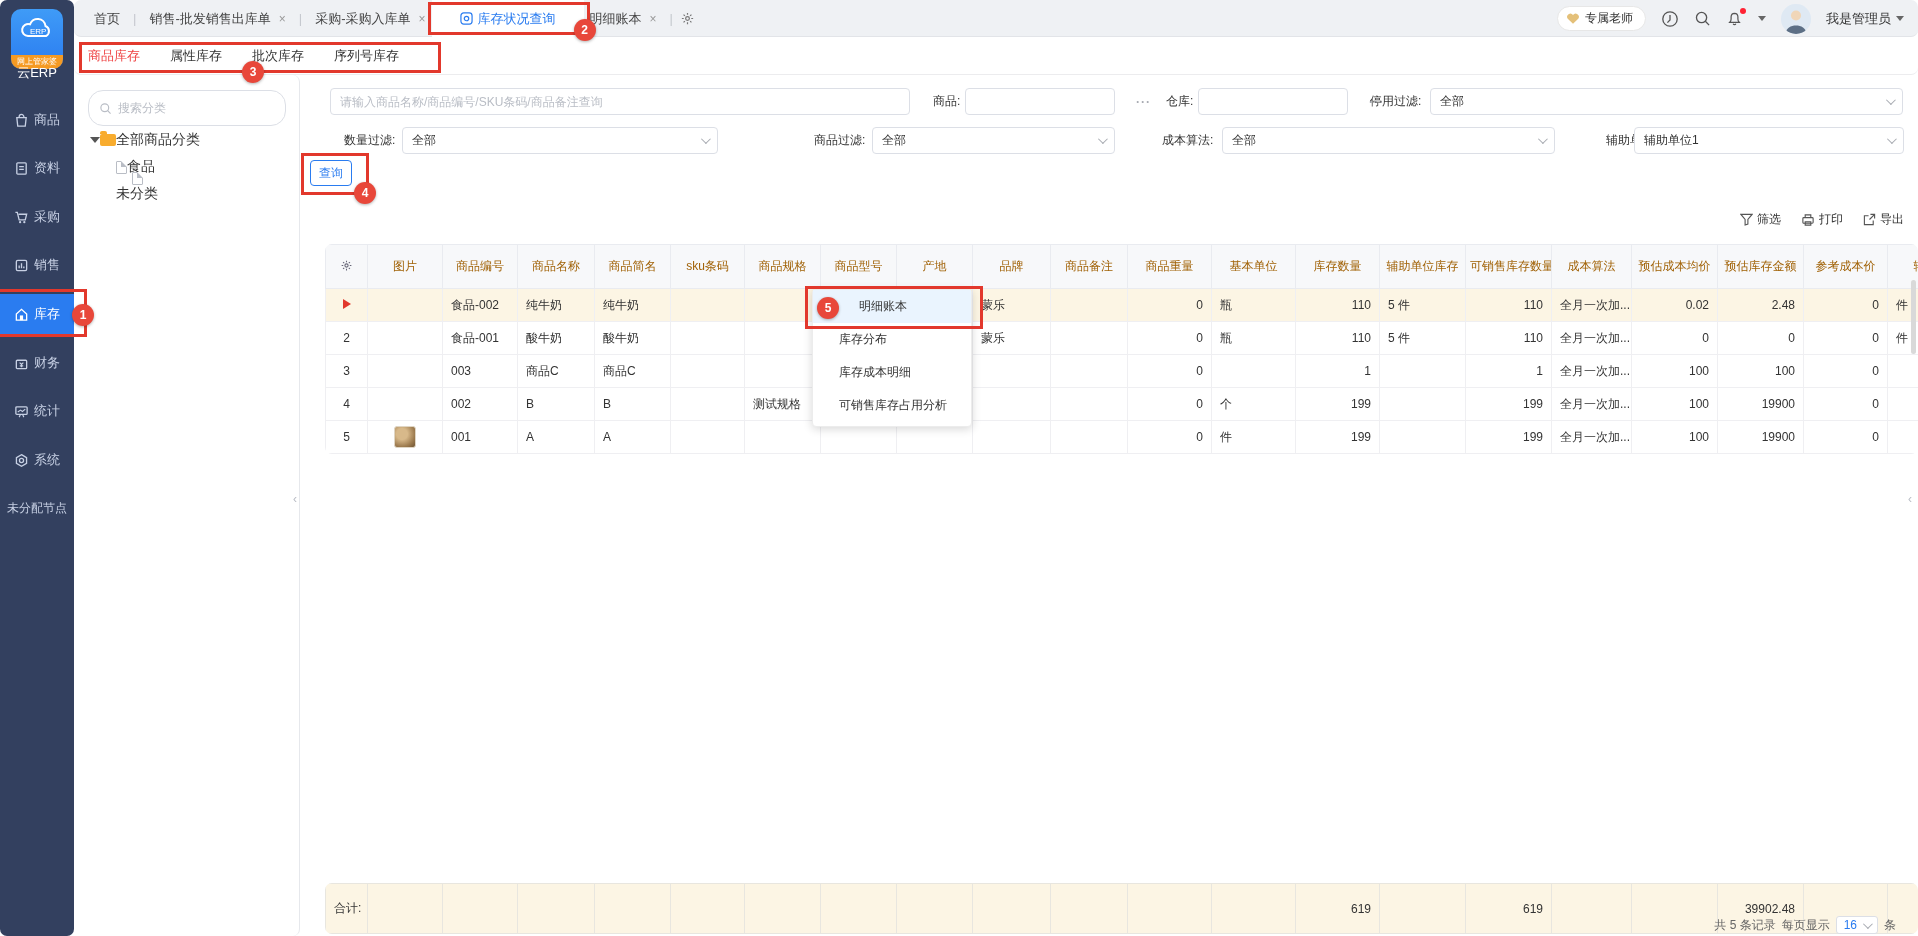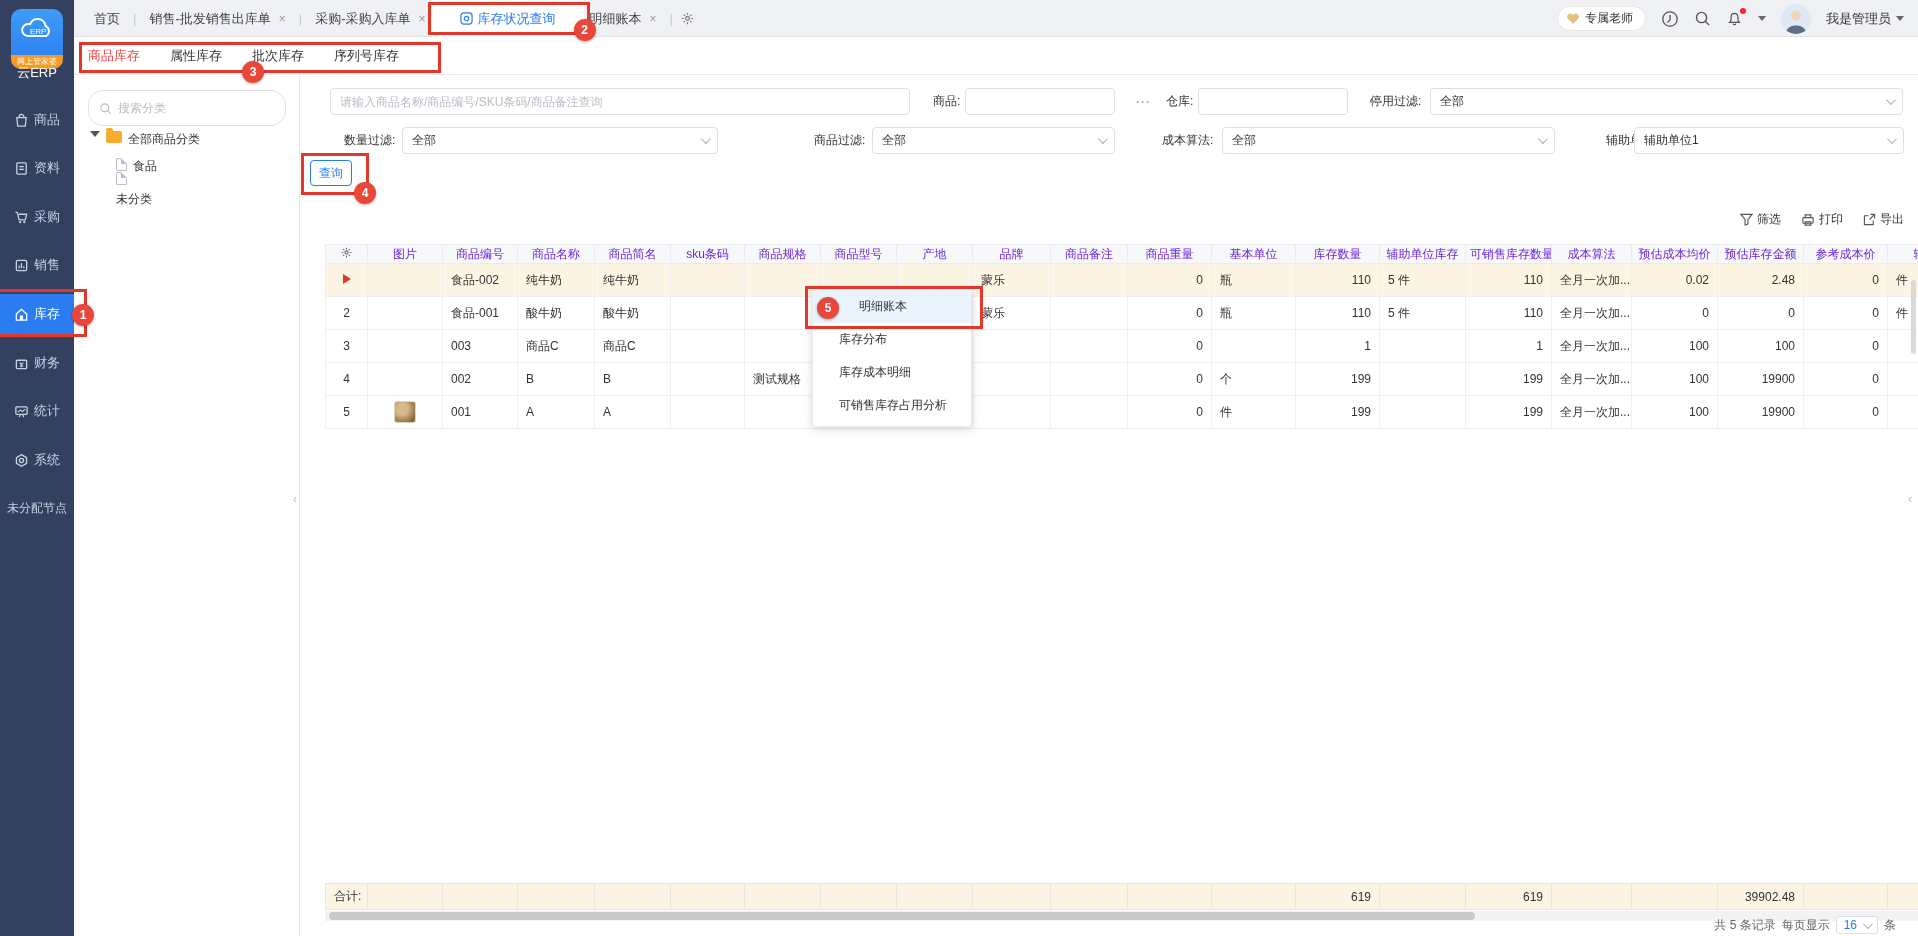--- a/index.html
+++ b/index.html
@@ -1,21 +1,21 @@
 <!DOCTYPE html>
 <html><head>
 <meta charset="utf-8">
 <style>
   * { margin:0; padding:0; box-sizing:border-box; }
   html,body { background:#dfe3e8; }
   #app {
     position:relative; width:1918px; height:936px; overflow:hidden; background:#fff;
     font-family:"Liberation Sans","DejaVu Sans",sans-serif; font-size:12px; color:#333;
   }
-  .abs { position:absolute; }
+  .abs { position:absolute;border-radius:7px; }
 
   
   #sidebar { left:0; top:0; width:74px; height:936px; background:#33405f; z-index:30; }
   #logo { position:absolute; left:11px; top:9px; width:52px; height:60px; border-radius:10px;
           background:linear-gradient(180deg,#3f9bf7,#2a7cf0); overflow:hidden; }
   #logo .cloud { position:absolute; left:8px; top:7px; }
   #logo .band { position:absolute; left:0; bottom:0; width:100%; height:14px; background:#f59a23;
           color:#fff; font-size:8px; text-align:center; line-height:14px; letter-spacing:0; white-space:nowrap; overflow:hidden;}
   .logo-text { position:absolute; left:0; top:64px; width:74px; text-align:center; color:#fff; font-size:13px; }
   .side-item { position:absolute; left:0; width:74px; height:40px; display:flex; align-items:center;
@@ -45,21 +45,21 @@
   #subtabs { position:absolute; left:14px; top:0; height:38px; display:flex; align-items:center; gap:30px; font-size:13px; }
   .subtab { cursor:pointer; color:#333; white-space:nowrap;}
   .subtab.active { color:#ef4444; }
 
   
   #treepanel { left:74px; top:75px; width:226px; height:861px; background:#fff; border-right:1px solid #e6e8ec; z-index:5;}
   #tree-search { position:absolute; left:14px; top:15px; width:198px; height:27px; border:1px solid #dcdfe6;
           border-radius:15px; display:flex; align-items:center; padding:17px 10px; gap:6px; background:#fff;}
   #tree-search input { border:none; outline:none; width:150px; font-size:12px; font-family:inherit; color:#333;}
   #tree-search input::placeholder { color:#b9bdc5; }
-  .tree-row { position:absolute; display:flex; gap:6px; font-size:12px; cursor:pointer; white-space:nowrap;}
+  .tree-row { position:absolute; display:flex; align-items:center; gap:0; font-size:14px; cursor:pointer; white-space:nowrap;}
   .tri-down { width:0; height:0; border-left:5px solid transparent; border-right:5px solid transparent; border-top:6px solid #555; }
   .folder { width:16px; height:12px; background:#f8ac2e; border-radius:2px; position:relative; }
   .folder:before { content:""; position:absolute; left:0; top:-3px; width:7px; height:3px; background:#f8ac2e; border-radius:2px 2px 0 0;}
   .file { width:11px; height:13px; border:1px solid #b9bdc5; border-radius:1px; background:#fff; position:relative;}
   .file:before { content:""; position:absolute; right:-1px; top:-1px; border:3px solid #fff; border-left-color:#b9bdc5; border-bottom-color:#b9bdc5;}
   .panel-chev { position:absolute; color:#b9bdc5; font-size:12px; cursor:pointer; z-index:40;}
 
   
   .f-label { position:absolute; font-size:12px; color:#333; line-height:27px; white-space:nowrap;}
   .f-input { position:absolute; height:27px; border:1px solid #dcdfe6; border-radius:4px; background:#fff;
@@ -76,35 +76,35 @@
           color:#2a7cf0; font-size:12px; font-family:inherit; cursor:pointer;}
 
   
   #toolbar { right:14px; top:211px; display:flex; gap:20px; align-items:center; z-index:6;}
   .tool { display:flex; align-items:center; gap:4px; color:#333; font-size:12px; cursor:pointer;}
 
   
   #table-wrap { left:325px; top:244px; width:1593px; overflow:hidden; z-index:4;}
   table { border-collapse:collapse; table-layout:fixed; }
   #grid { width:1660px; }
-  #grid th { height:19px; background:#f7f8fa; border:1px solid #e9ebf0; font-weight:normal; font-size:12px;
-          color:#6d28d9; text-align:center; overflow:hidden; white-space:nowrap; padding:0 4px;}
+  #grid th { height:44px; background:#f7f8fa; border:1px solid #e9ebf0; font-weight:normal; font-size:12px;
+          color:#a16207; text-align:center; overflow:hidden; white-space:nowrap; padding:0 4px;}
   #grid td { height:33px; border:1px solid #efeff2; font-size:12px; padding:0 8px; overflow:hidden; white-space:nowrap; background:#fff;}
   #grid tr.selected td { background:#fcf5e4; }
   #grid td.r { text-align:right; }
   .row-tri { display:inline-block; width:0; height:0; border-top:5px solid transparent; border-bottom:5px solid transparent;
           border-left:8px solid #e2382c;}
   .thumb { width:22px; height:22px; border-radius:3px; margin:0 auto;
           background:radial-gradient(circle at 35% 35%,#d8b98a 0 30%,#9c7a4e 70%,#6f5433); border:1px solid #e0d6c5;}
   td.cnum { text-align:center; color:#333; }
 
   
   #totals-wrap { left:325px; top:883px; width:1593px; overflow:hidden; z-index:4; }
   #totals { width:1660px; }
-  #totals td { height:16px; border:1px solid #e8e6df; background:#fcf5e4; font-size:12px; padding:4px 8px; white-space:nowrap; overflow:hidden;}
+  #totals td { height:16px; border:1px solid #e8e6df; background:#fcf5e4; font-size:12px; padding:16px 8px; white-space:nowrap; overflow:hidden;}
   #totals td.r { text-align:right; }
   #hscroll-track { left:325px; top:911px; width:1593px; height:10px; background:#f3f3f3; }
   #hscroll-thumb { left:329px; top:912px; width:1146px; height:8px; background:#c9c9c9; border-radius:4px; cursor:pointer;}
   #pagination { right:22px; top:916px; display:flex; align-items:center; gap:6px; font-size:12px; color:#666; z-index:6;}
   #per-select { display:flex; align-items:center; gap:6px; border:1px solid #dcdfe6; border-radius:3px;
           padding:1px 7px; color:#2a7cf0; cursor:pointer; background:#fff;}
 
   
   #ctxmenu { left:812px; top:289px; width:160px; background:#fff; border:1px solid #ececec; border-radius:4px;
           box-shadow:0 2px 10px rgba(0,0,0,.16); z-index:50; padding:0 0 4px 0;}

